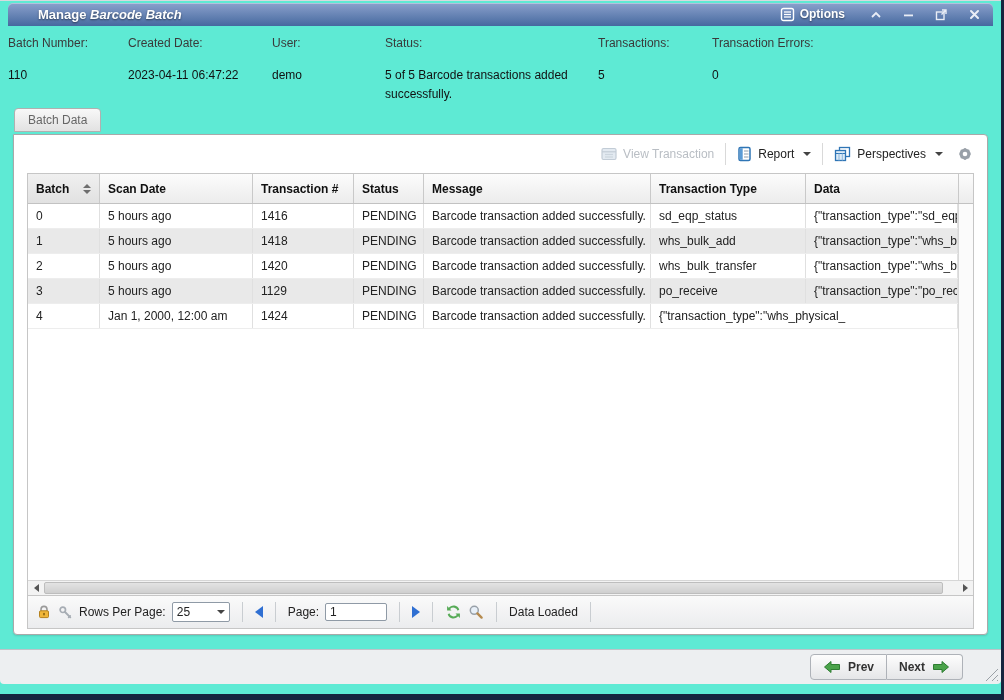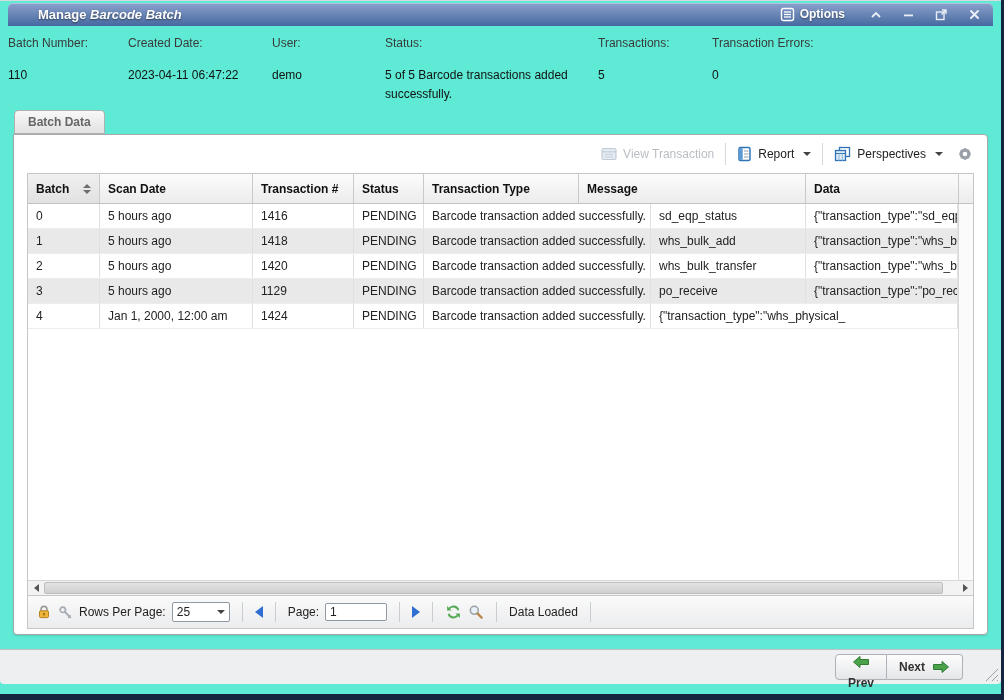--- a/index.html
+++ b/index.html
@@ -19,21 +19,21 @@
                padding:1px 8px;cursor:pointer;text-shadow:0 1px 2px rgba(0,0,0,.45);}
   .winctl{width:21px;height:18px;display:flex;align-items:center;justify-content:center;cursor:pointer;}
 
   
   .infobar{height:78px;padding:10px 0 0 8px;display:flex;box-sizing:border-box;}
   .ifield{box-sizing:border-box;padding-right:8px;}
   .ifield .lab{color:#3a3a3a;margin-bottom:16px;}
   .ifield .val{color:#111;max-width:185px;line-height:1.55;}
 
   
-  .tabs{display:flex;align-items:flex-end;margin:4px 0 0 14px;height:26px;position:relative;z-index:2;font-weight:bold;}
+  .tabs{display:flex;margin:4px 0 0 14px;height:26px;position:relative;z-index:2;}
   .tab{border:1px solid #b0b0b0;border-radius:4px 4px 0 0;margin-right:3px;padding:0 13px;cursor:pointer;}
   .tab.inactive{background:linear-gradient(#f8f8f8,#e2e2e2);color:#666;height:22px;line-height:22px;}
   .tab.active{background:#fff;color:#222;height:25px;line-height:25px;border-bottom:1px solid #fff;margin-bottom:-1px;}
 
   
   .panel{margin:0 13px;height:501px;background:#fff;border:1px solid #a9a9a9;
          border-radius:0 4px 4px 4px;box-sizing:border-box;box-shadow:0 1px 2px rgba(0,0,0,.12);}
 
   
   .toolbar{height:38px;display:flex;align-items:center;justify-content:flex-end;padding-right:8px;padding-left:16px;}
@@ -86,21 +86,21 @@
   .picon{display:flex;align-items:center;cursor:pointer;}
 
   
   .bline{height:1px;background:#bfc3c8;margin-top:14px;}
   .bstrip{height:34px;background:#edeff1;border-radius:0 0 4px 4px;position:relative;
           display:flex;align-items:center;justify-content:flex-end;padding-right:38px;box-sizing:border-box;}
   .navbtns{display:flex;}
   .navbtn{display:flex;align-items:center;gap:7px;height:26px;padding:0 12px;
           background:linear-gradient(#fdfdfd,#e5e6e8);border:1px solid #aeb2b8;
           font-weight:bold;color:#333;cursor:pointer;font-size:12px;box-sizing:border-box;}
-  .navbtn.prev{border-radius:4px 0 0 4px;flex-direction:column;}
+  .navbtn.prev{border-radius:4px 0 0 4px;}
   .navbtn.next{border-radius:0 4px 4px 0;border-left:none;}
   .grip{position:absolute;right:3px;bottom:3px;width:14px;height:14px;cursor:nwse-resize;
         background:repeating-linear-gradient(135deg,transparent 0 3px,#9aa0a6 3px 4px);
         clip-path:polygon(100% 0,100% 100%,0 100%);}
 </style>
 </head>
 <body>
 
 <div class="window">
 
@@ -249,25 +249,25 @@
           </div>
           <div class="th c1">
             <span>Scan Date</span>
           </div>
           <div class="th c2">
             <span>Transaction #</span>
           </div>
           <div class="th c3">
             <span>Status</span>
           </div>
+          <div class="th c4">
+            <span>Message</span>
+          </div>
           <div class="th c5">
             <span>Transaction Type</span>
-          </div>
-          <div class="th c4">
-            <span>Message</span>
           </div>
           <div class="th c6">
             <span>Data</span>
           </div>
           <div class="th hspacer"></div>
         </div>
       <div class="gbodywrap">
         <div class="gbody">
             <div class="trow">
               <div class="td c0">0</div>

